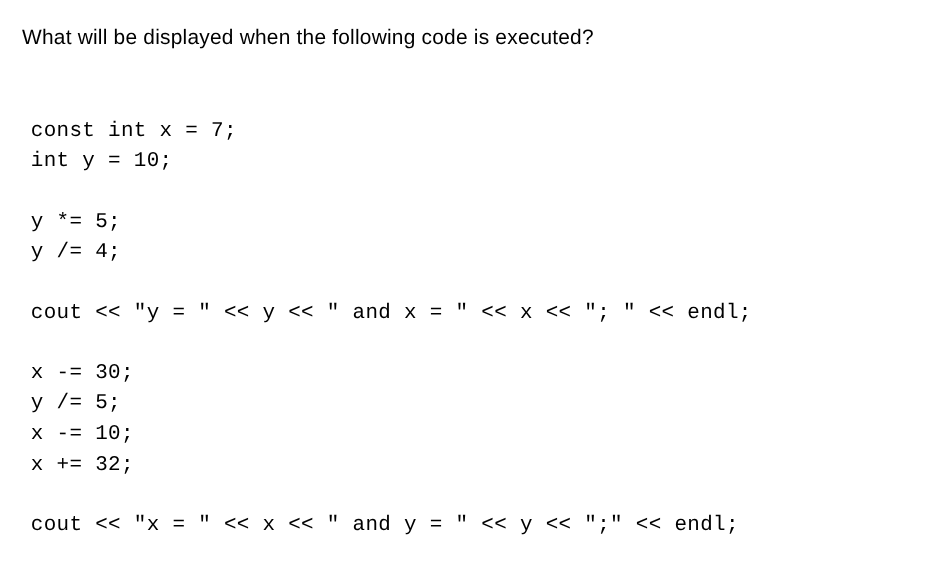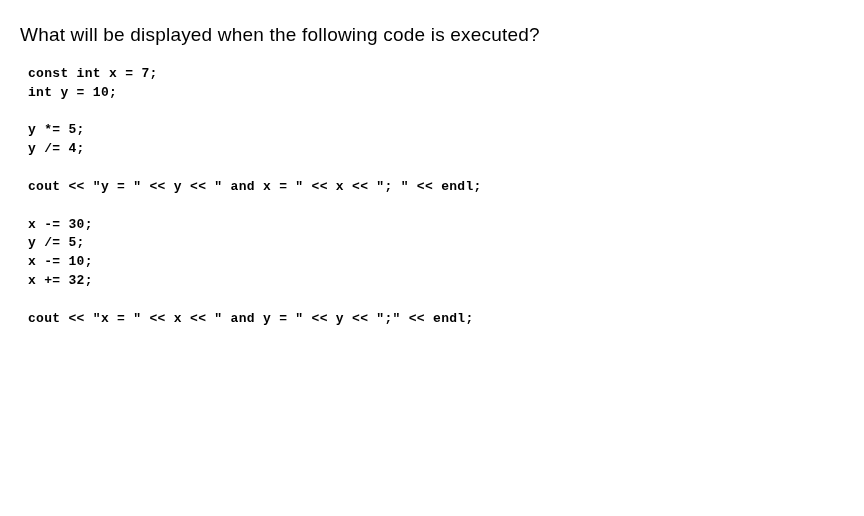--- a/index.html
+++ b/index.html
@@ -11,28 +11,29 @@
     width: 864px;
     height: 516px;
     background: #ffffff;
     font-family: Arial, Helvetica, sans-serif;
     color: #000000;
     padding: 24px 20px;
   }
   .question {
     font-size: 19px;
     font-weight: 400;
+    margin-bottom: 32px;
     letter-spacing: 0.2px;
   }
   .code-block {
     font-family: "Courier New", Courier, monospace;
-    font-size: 13px;
+    font-size: 19px;
     line-height: 1.45;
     white-space: pre;
-    font-weight: 700;
+    font-weight: 400;
     letter-spacing: 0.3px;
     padding-left: 8px;
   }
 </style>
 </head>
 <body>
 
 <div class="question">What will be displayed when the following code is executed?</div>
 
 <div class="code-block">

